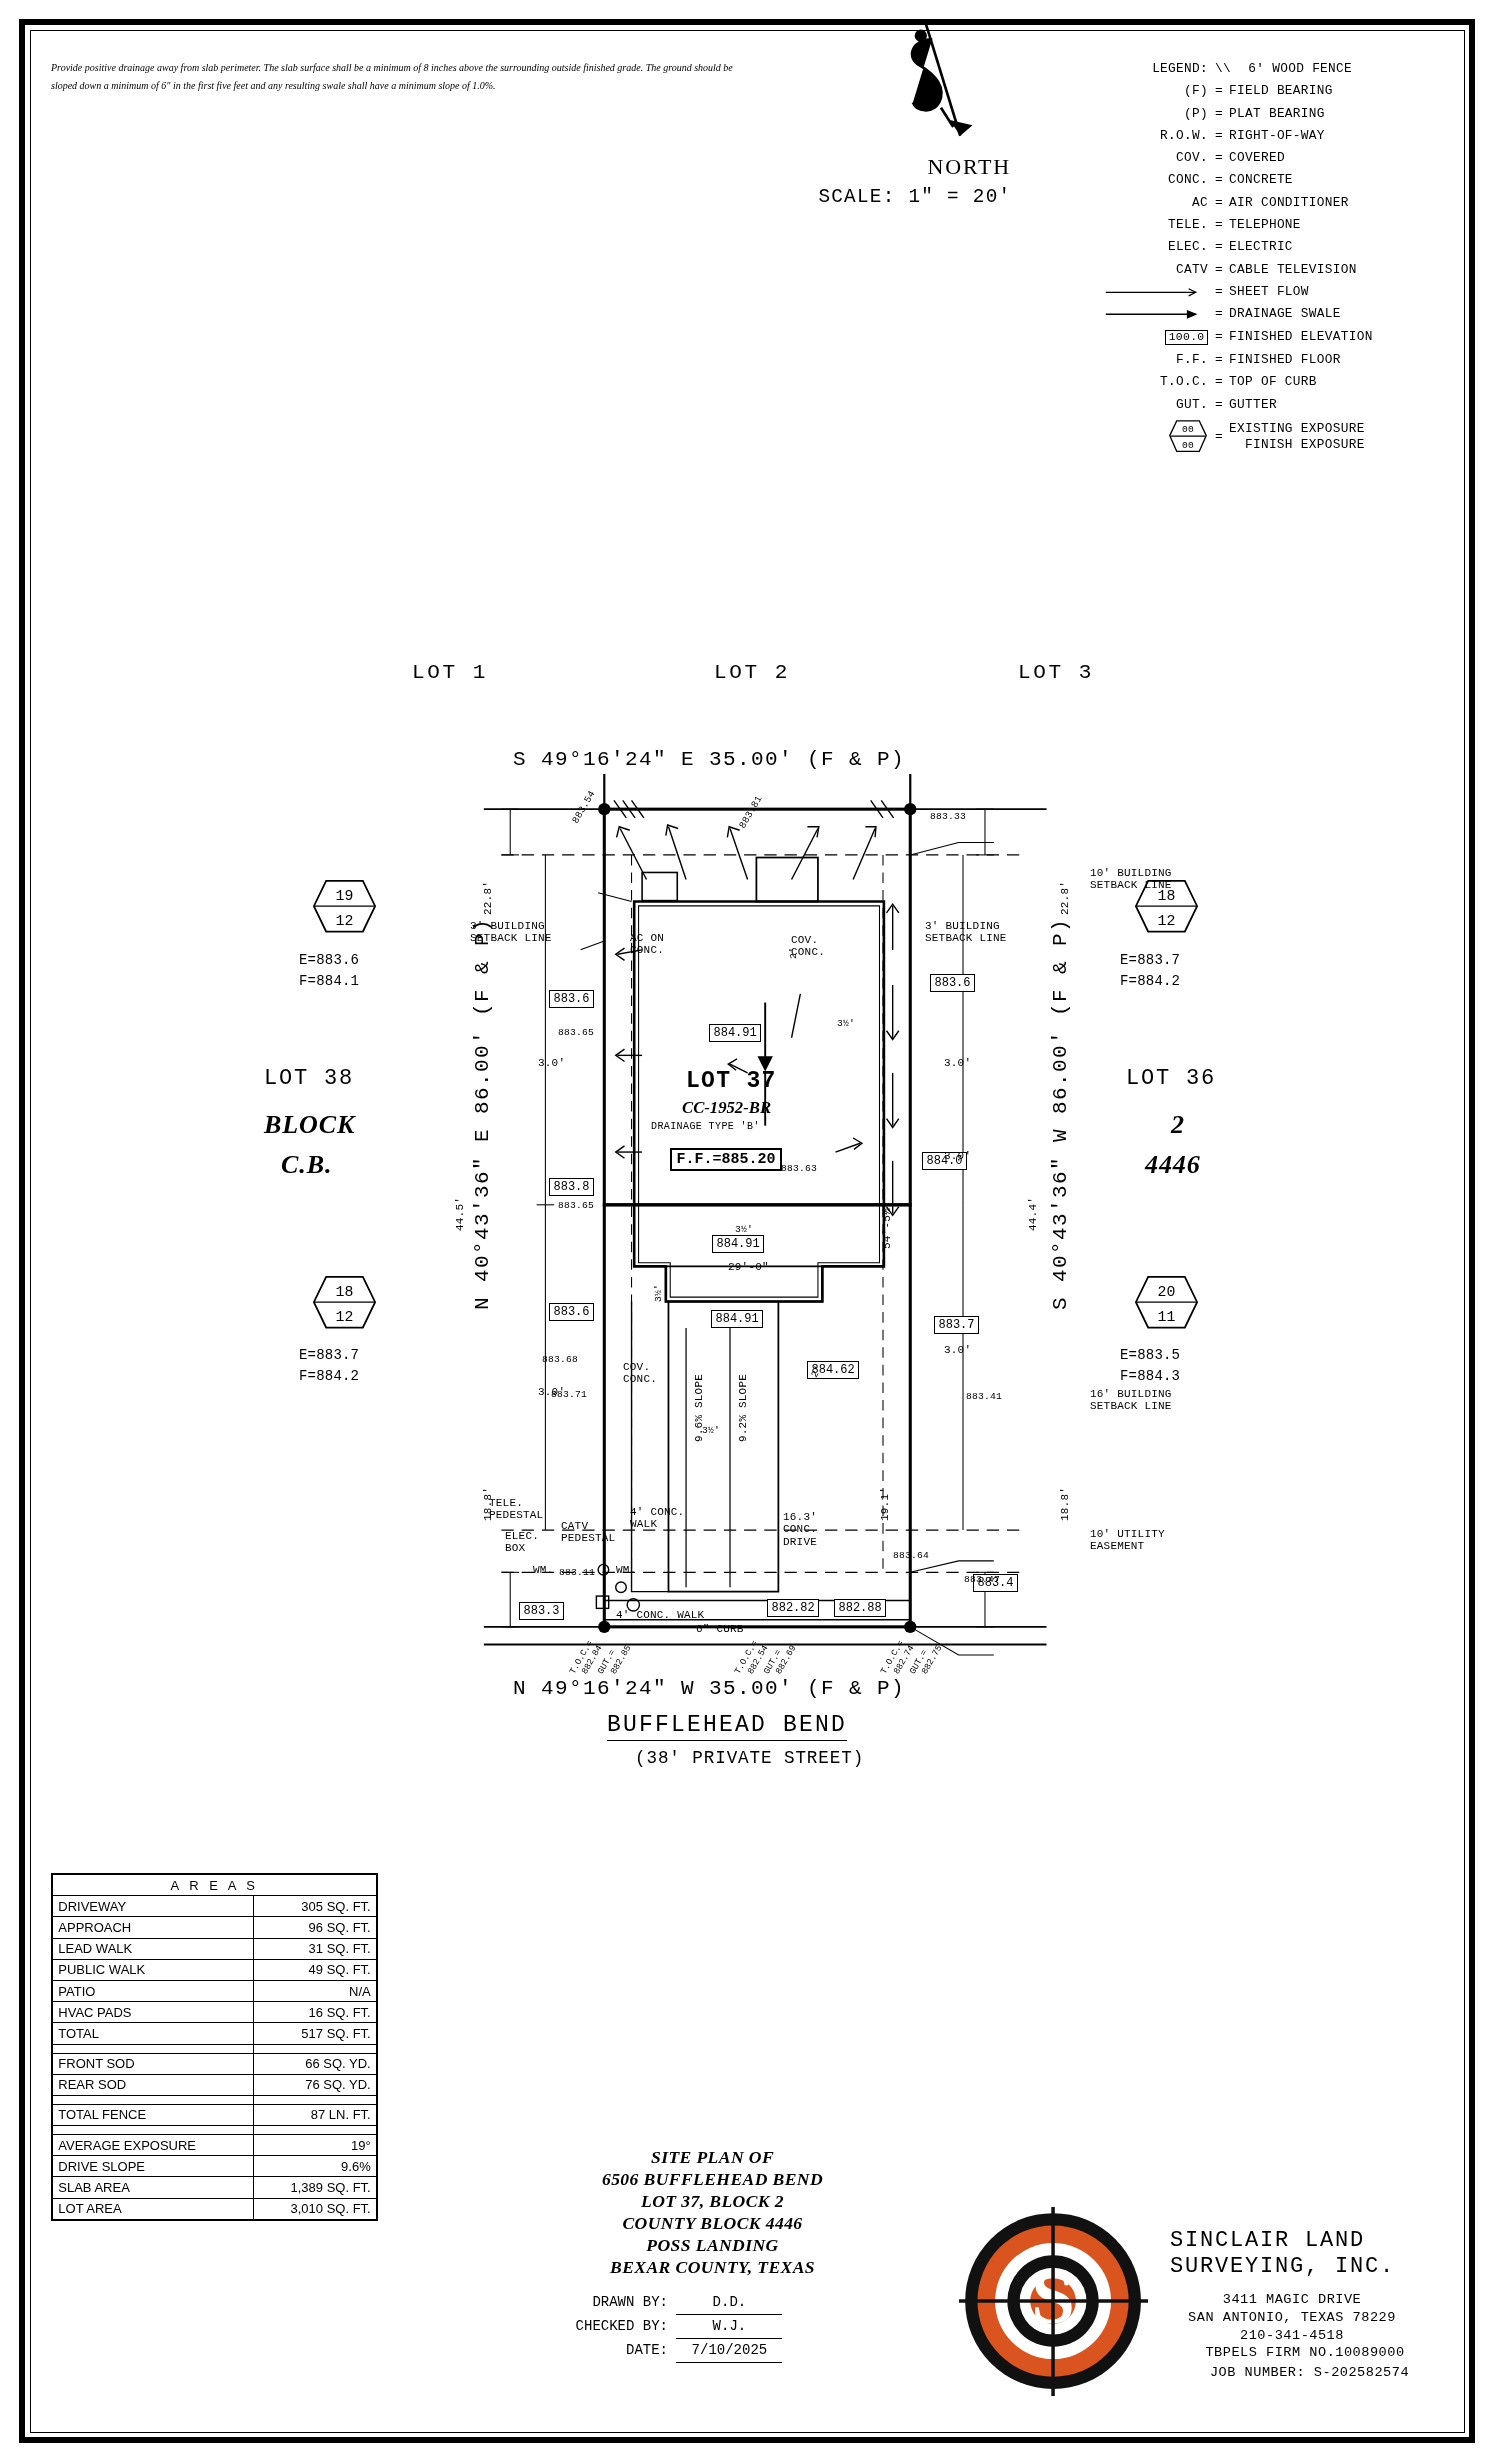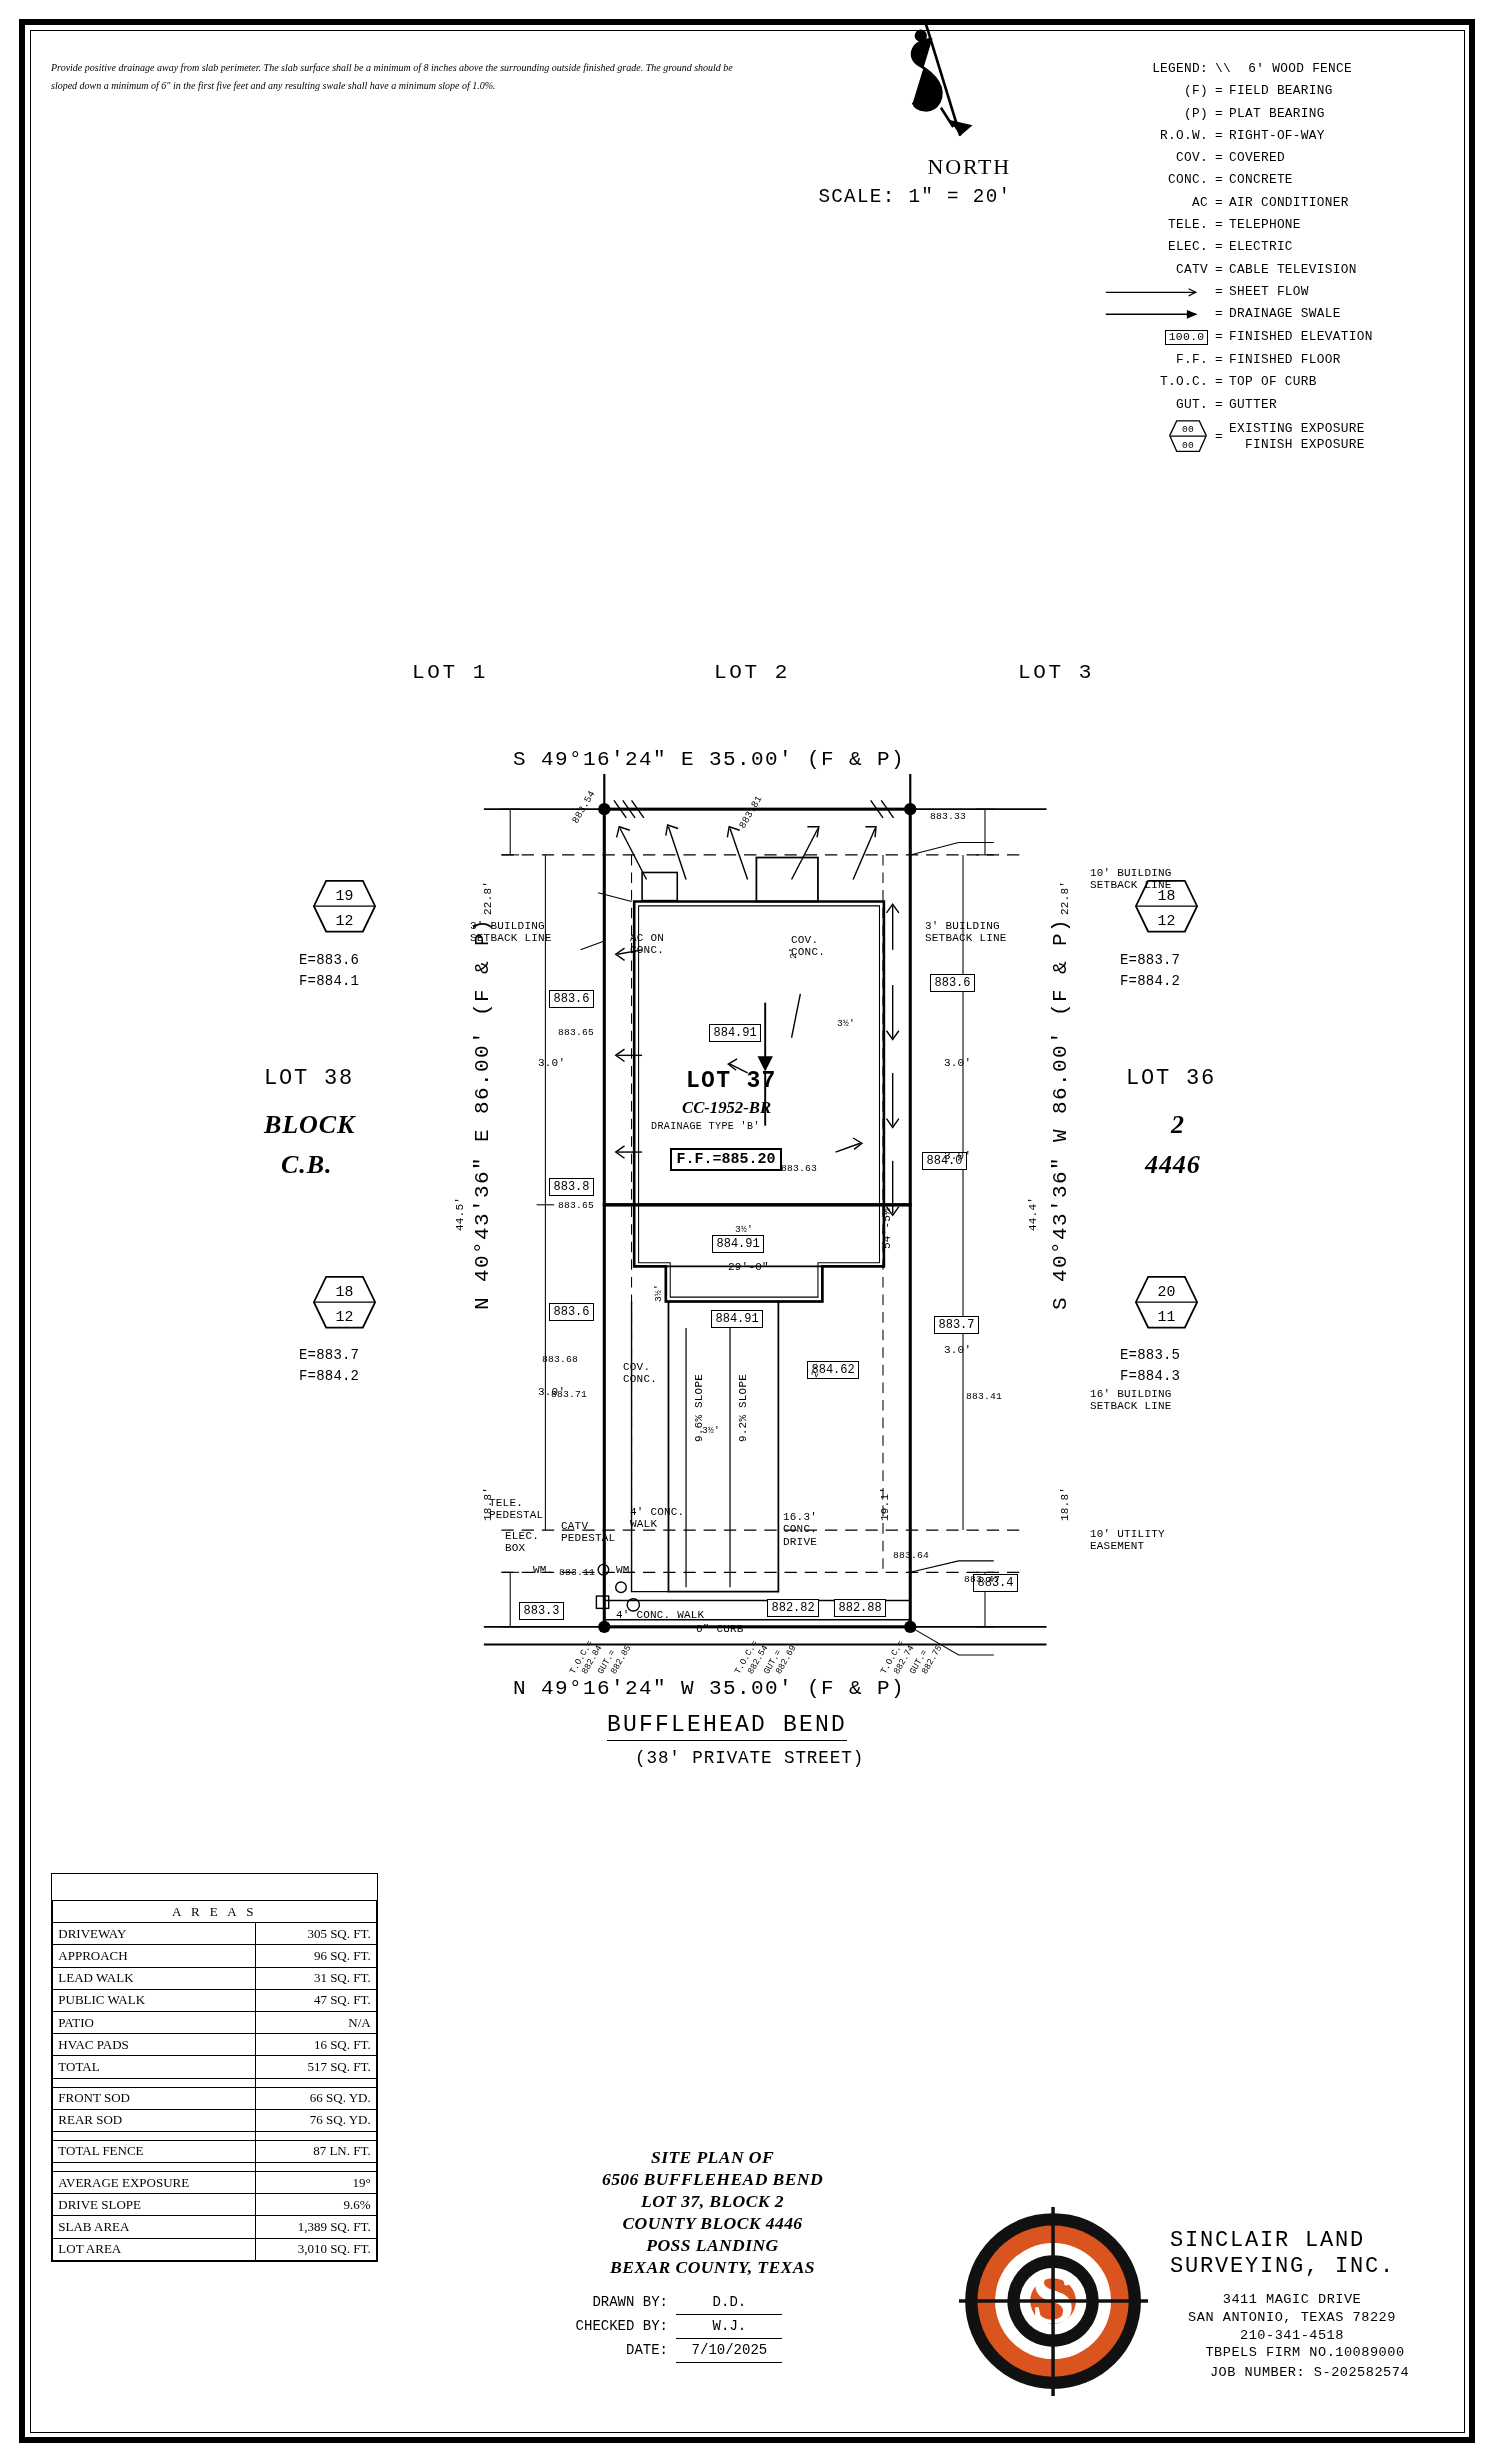--- a/index.html
+++ b/index.html
@@ -36,21 +36,21 @@
   .sm10{font-family:"Liberation Mono",monospace;font-size:8.8px;letter-spacing:0;}
   .elevbox{font-family:"Liberation Mono",monospace;font-size:12px;border:1.4px solid #000;background:#fff;padding:0.9px 3.5px;}
   .lotside{font-family:"Liberation Mono",monospace;font-size:22px;letter-spacing:1.8px;}
   .lotside-i{font-family:"Liberation Serif",serif;font-style:italic;font-weight:bold;font-size:26px;letter-spacing:0.9px;}
 
   
   .hexpair{position:absolute;width:65px;height:63px;}
 
   
   #areas{left:51px;top:1873px;width:325px;border:1.8px solid #000;background:#fff;}
-  #areas table{border-collapse:collapse;width:100%;font-family:Liberation Serif, serif;font-size:13px;margin-top:26px;}
+  #areas table{border-collapse:collapse;width:100%;font-family:Liberation Sans, sans-serif;font-size:13px;}
   #areas td{border:1.2px solid #000;padding:2.6px 5.3px;}
   #areas td.r{text-align:right;}
   #areas .hdr{text-align:center;letter-spacing:3.5px;font-size:13px;border-bottom:1.2px solid #000;}
   #areas tr.gap td{border-left:1.8px solid #000;border-right:1.8px solid #000;border-top:none;border-bottom:none;height:8px;padding:0;}
 
   
   #titleblk{left:528px;top:2146px;width:369px;text-align:center;}
   #titleblk .t{font-family:"Liberation Serif",serif;font-style:italic;font-weight:bold;font-size:17.6px;line-height:22px;letter-spacing:0.4px;}
   #drawn{left:554px;top:2291px;font-family:"Liberation Mono",monospace;font-size:14px;line-height:23px;}
   #drawn .lab{display:inline-block;width:114px;text-align:right;}
@@ -491,21 +491,21 @@
       <tr>
             <td>APPROACH</td>
             <td class="r">96 SQ. FT.</td>
           </tr>
       <tr>
             <td>LEAD WALK</td>
             <td class="r">31 SQ. FT.</td>
           </tr>
       <tr>
             <td>PUBLIC WALK</td>
-            <td class="r">47 SQ. FT.</td>
+            <td class="r">49 SQ. FT.</td>
           </tr>
       <tr>
             <td>PATIO</td>
             <td class="r">N/A</td>
           </tr>
       <tr>
             <td>HVAC PADS</td>
             <td class="r">16 SQ. FT.</td>
           </tr>
       <tr>

